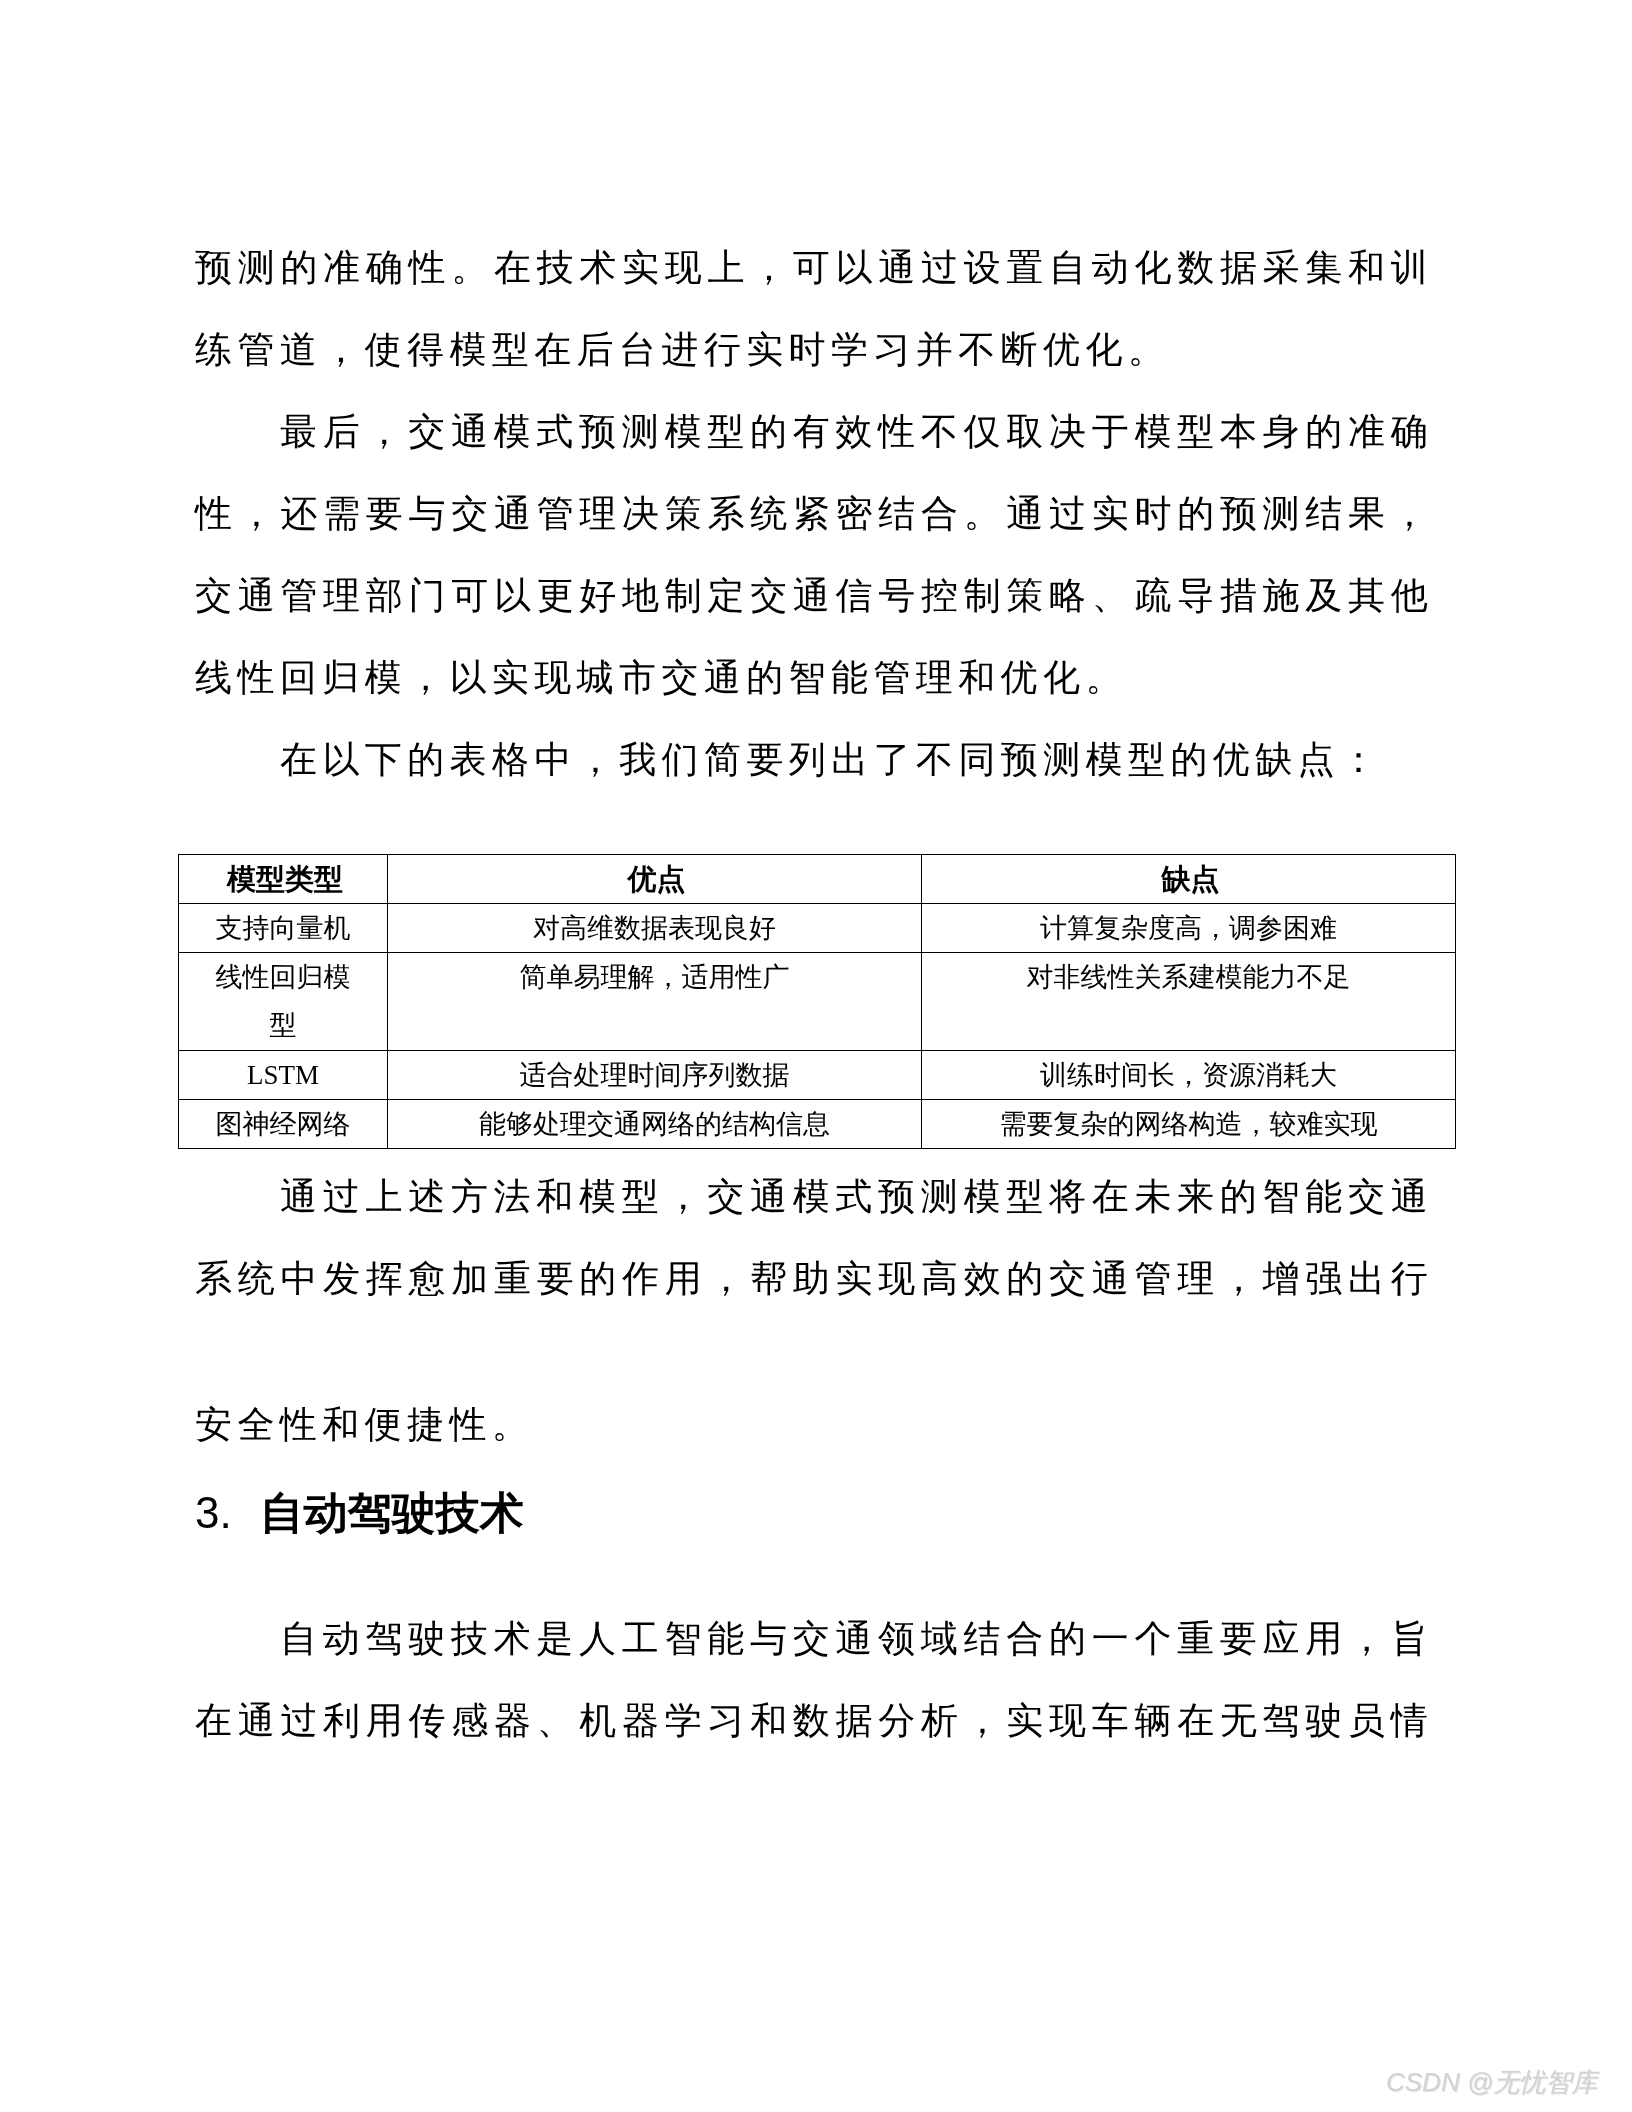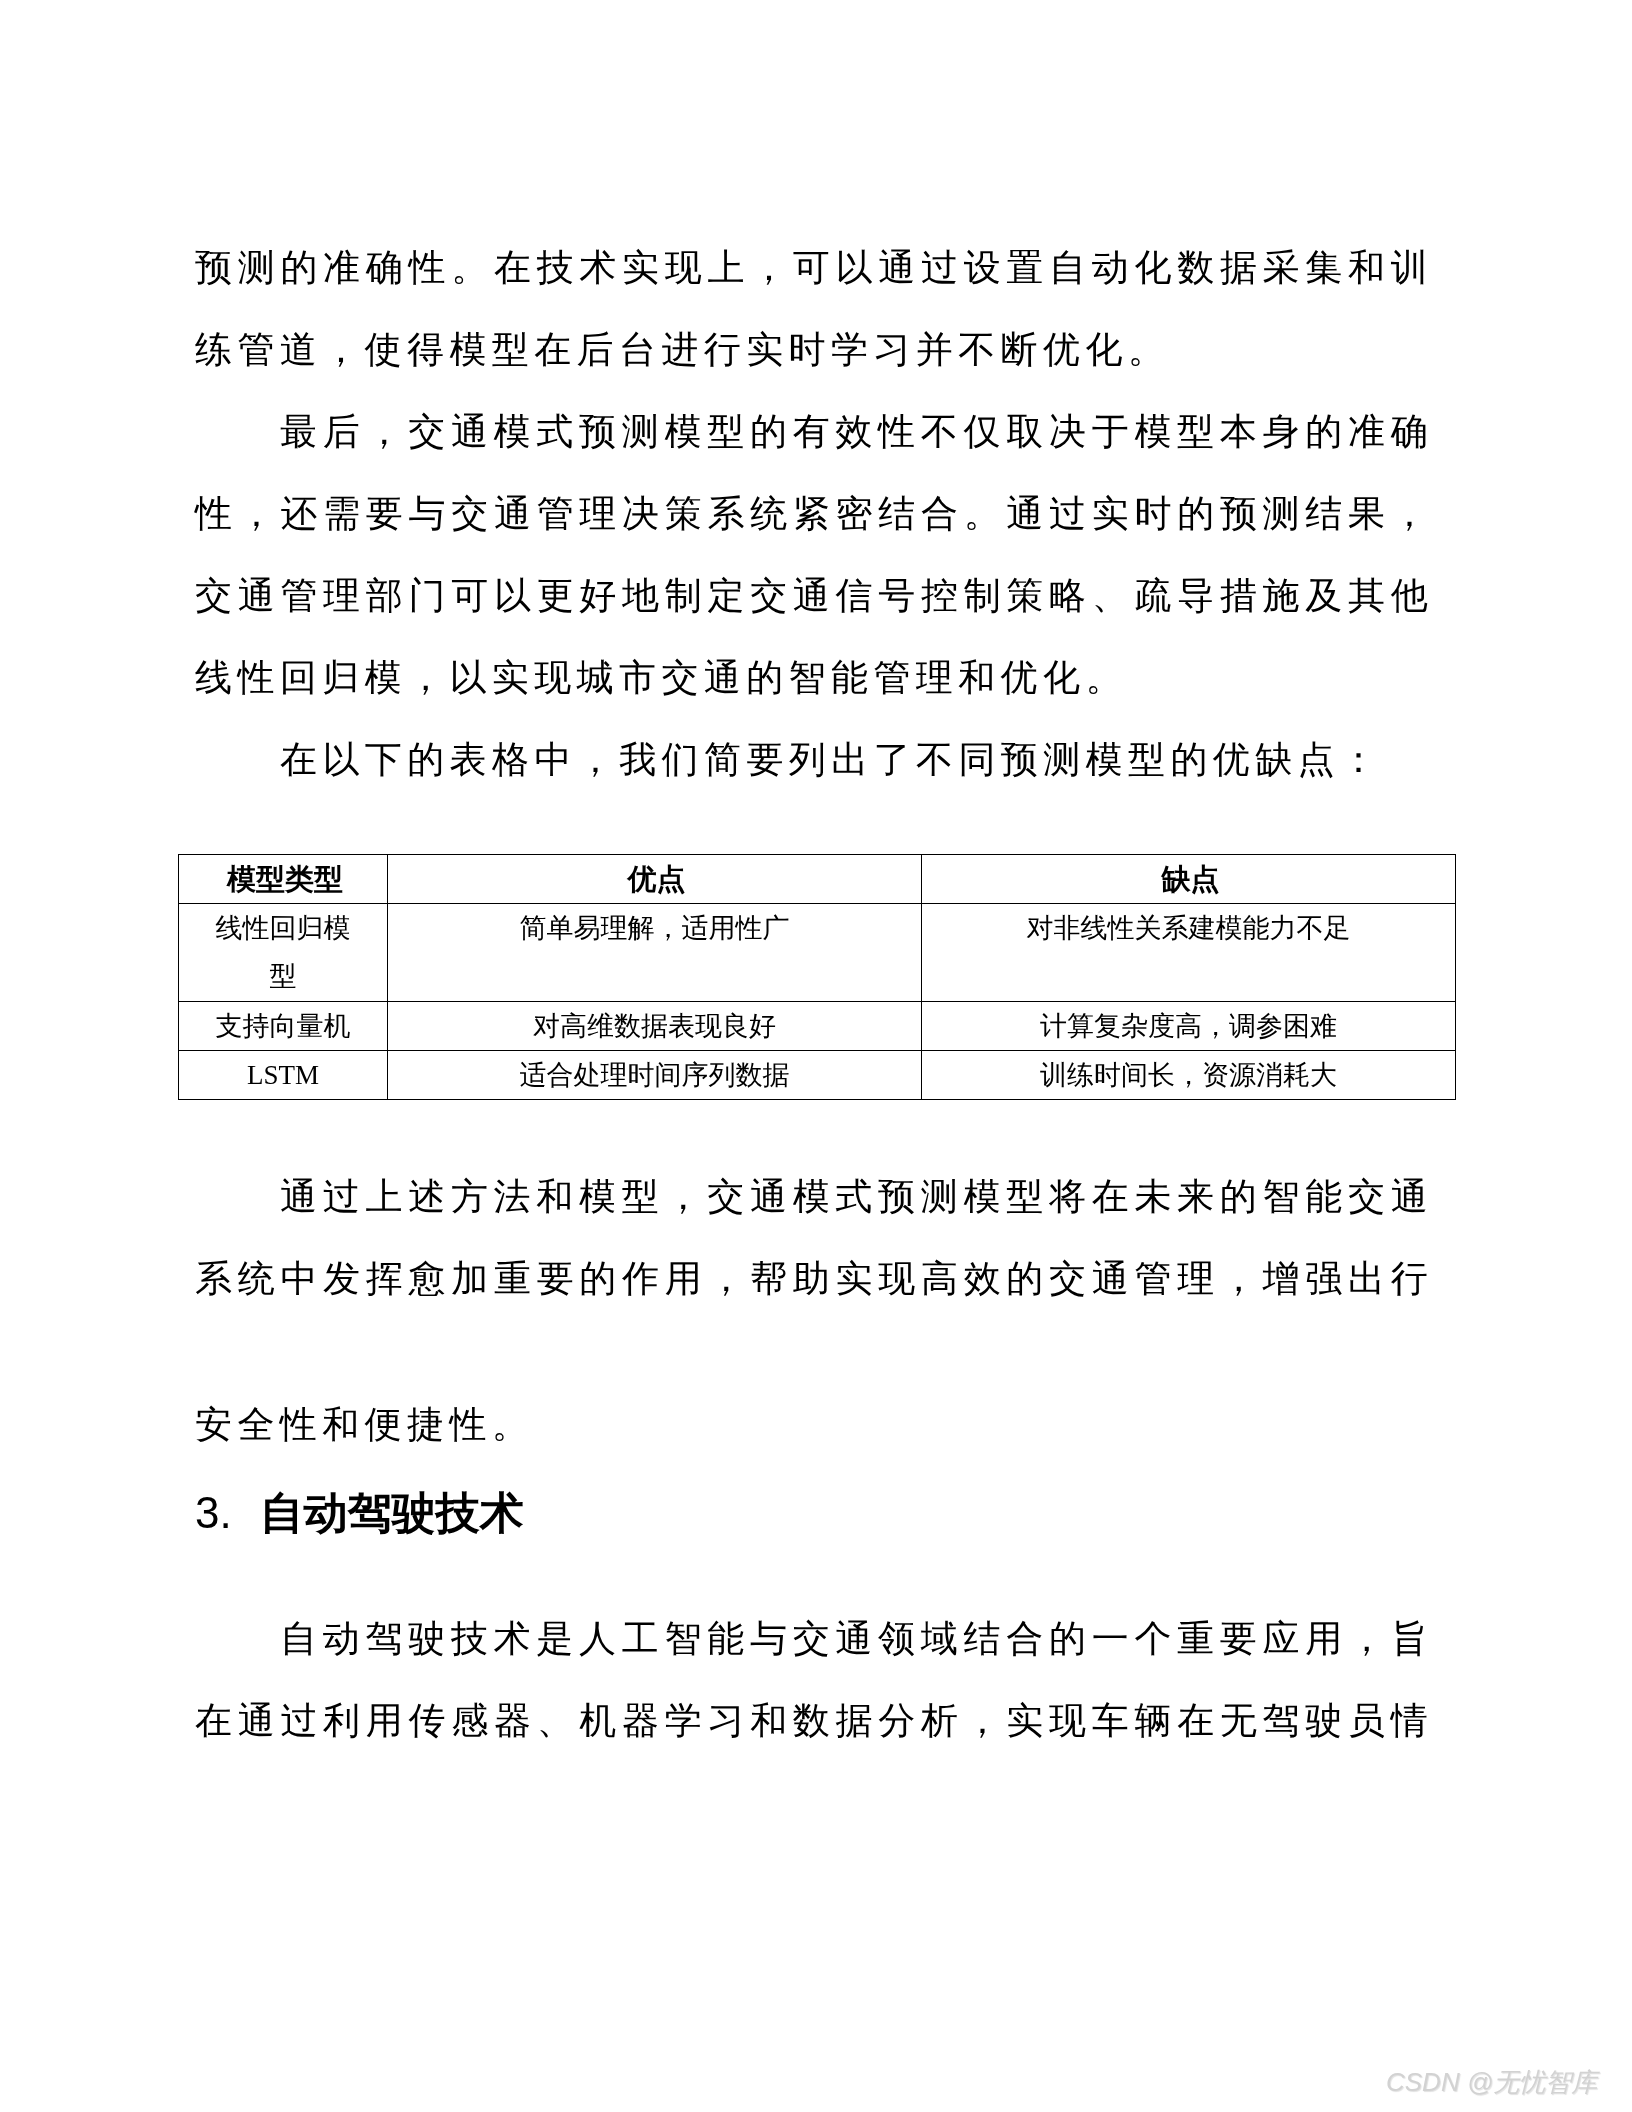--- a/index.html
+++ b/index.html
@@ -177,36 +177,41 @@
   </colgroup>
   <thead>
     <tr>
       <th>模型类型</th>
       <th>优点</th>
       <th>缺点</th>
     </tr>
   </thead>
   <tbody>
     <tr>
+      <td class="r">支持向量机</td>
+      <td class="r">对高维数据表现良好</td>
+      <td class="r">计算复杂度高，调参困难</td>
+    </tr>
+    <tr>
       <td class="r1">
         <span class="wrap1">线性回归模</span>
         <span class="wrap1">型</span>
       </td>
       <td class="r1">简单易理解，适用性广</td>
       <td class="r1">对非线性关系建模能力不足</td>
     </tr>
     <tr>
-      <td class="r">支持向量机</td>
-      <td class="r">对高维数据表现良好</td>
-      <td class="r">计算复杂度高，调参困难</td>
-    </tr>
-    <tr>
       <td class="r latin">LSTM</td>
       <td class="r">适合处理时间序列数据</td>
       <td class="r">训练时间长，资源消耗大</td>
+    </tr>
+    <tr>
+      <td class="r">图神经网络</td>
+      <td class="r">能够处理交通网络的结构信息</td>
+      <td class="r">需要复杂的网络构造，较难实现</td>
     </tr>
   </tbody>
 </table>
 
 <div class="line indent just" style="top: 1175px; display: flex; justify-content: space-between;">
     <span>通</span>
     <span>过</span>
     <span>上</span>
     <span>述</span>
     <span>方</span>

